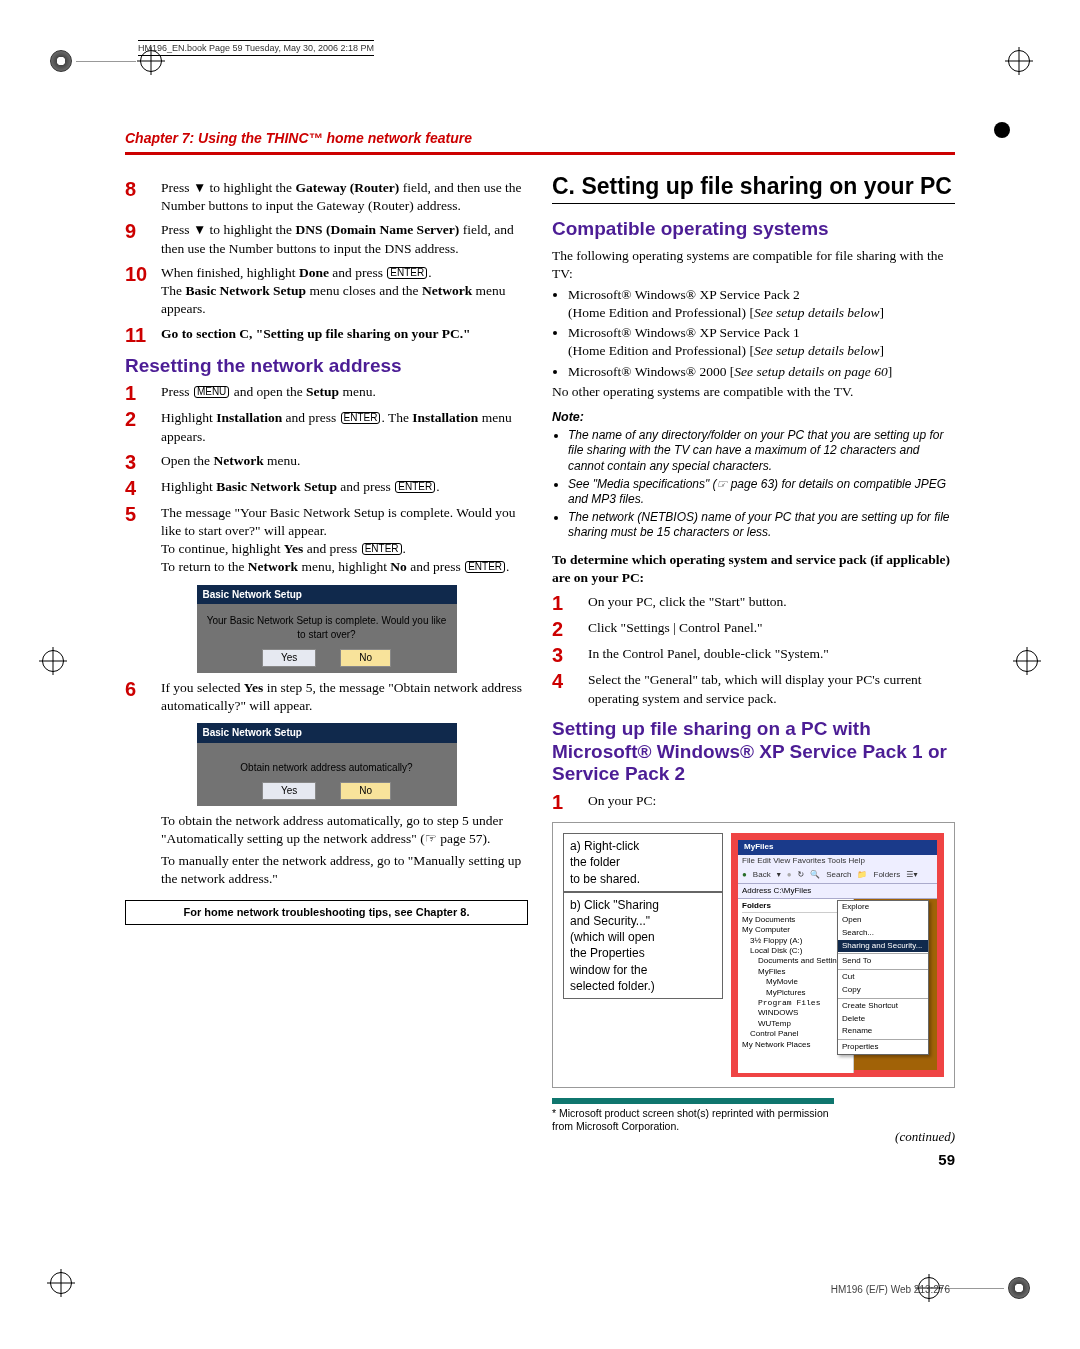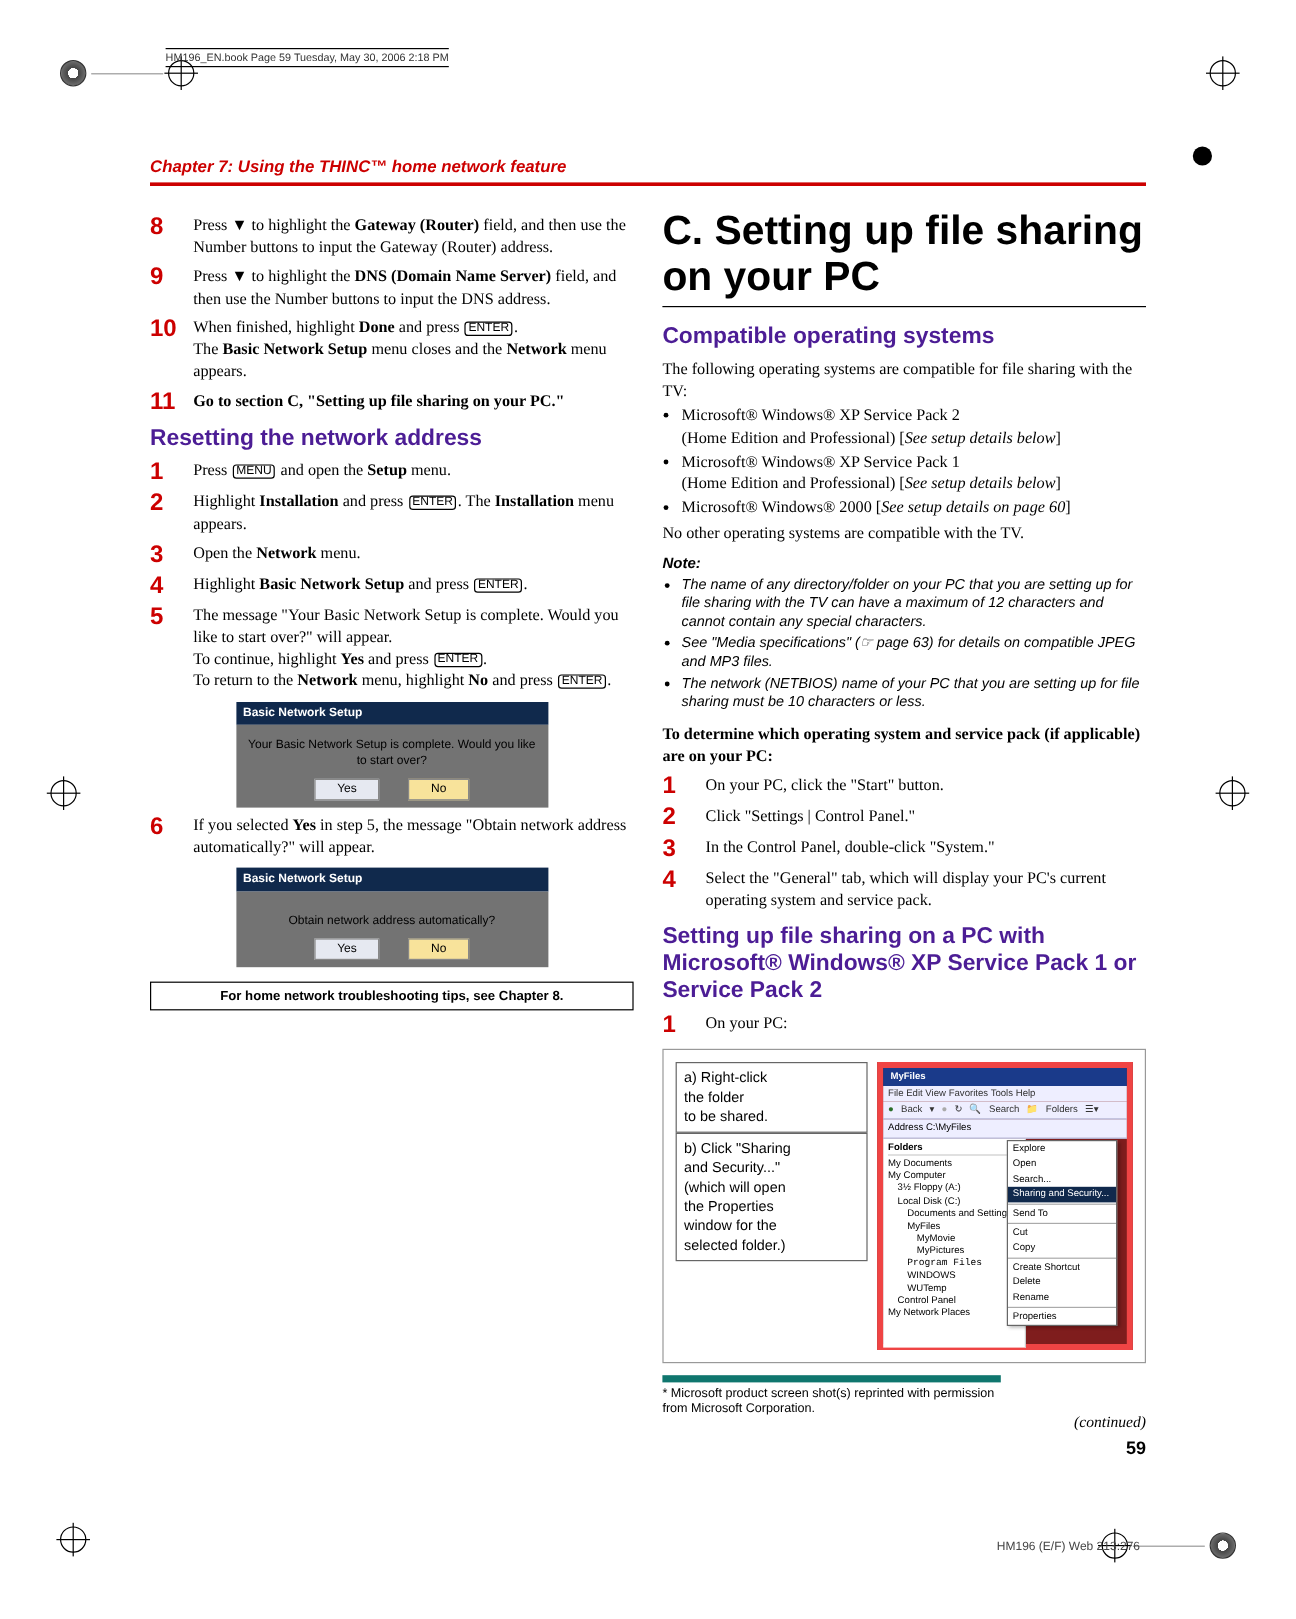--- a/index.html
+++ b/index.html
@@ -59,21 +59,21 @@
     border-bottom: 3px solid #c00;
     padding-bottom:6px;
     margin-bottom:18px;
   }
   .cols { display:flex; gap:24px; }
   .col { flex:1 1 50%; font-size: 13.5px; line-height:1.35; }
   .step { display:flex; gap:10px; margin:6px 0;}
   .stepnum { font-family: Arial Black, Arial, sans-serif; font-weight:900; font-size:20px; color:#c00; min-width:26px; line-height:1;}
   .step .body { flex:1;}
   h1.section-c {
-    font-family: Arial Black, Arial, sans-serif; font-weight:900; font-size:34px; color:#000; margin:0 0 14px 0; line-height:1.15;
+    font-family: Arial Black, Arial, sans-serif; font-weight:900; font-size:23px; color:#000; margin:0 0 14px 0; line-height:1.15;
     border-bottom:1.5px solid #000; padding-bottom:4px;
   }
   h2.red {
     font-family: Arial Black, Arial, sans-serif; font-weight:900; font-size:19px; color:#4c1d95; margin:10px 0 6px 0; line-height:1.2;
   }
   .bold { font-weight:bold; }
   .italic { font-style:italic; }
   .note-head { font-family: Arial, sans-serif;font-weight:bold; font-style:italic; font-size:12.5px; margin-top:8px;}
   .note-body { font-family: Arial, sans-serif; font-style:italic; font-size:12px; line-height:1.3;}
   ul.tight { margin:2px 0 0 16px; padding:0;}
@@ -84,21 +84,21 @@
   .dialog-title { background:#10294c; color:#fff; font-weight:bold; padding:3px 6px;}
   .dialog-body { background:#737373; padding:6px; text-align:center;}
   .dialog-msg { margin:4px 0 8px 0;}
   .dialog-btns { display:flex; justify-content:center; gap:24px;}
   .dialog-btn { background:#e6e9f1; border:1px solid #888; padding:1px 18px; font-size:10px;}
   .dialog-btn.sel { background:#f8e39b;}
   .tip-box { border:1px solid #000; padding:4px 6px; font-family:Arial,sans-serif; font-weight:bold; font-size:11px; text-align:center; margin-top:12px;}
   .screenshot-box { border:1px solid #999; padding:10px; margin:10px 0; display:flex; gap:8px; font-family:Arial,sans-serif;}
   .callouts { font-size:12px; line-height:1.35; width:42%; display:flex; flex-direction:column; }
   .callouts .co { border:1px solid #666; padding:4px 6px;}
-  .explorer { flex:1; background:#7f1d1d; border:5px solid #ef4444; position:relative; height:230px; font-size:8px;}
+  .explorer { flex:1; background:#a16207; border:7px solid #ef4444; position:relative; height:230px; font-size:8px;}
   .explorer .titlebar{ background:#1a3a8a;color:#fff;padding:2px 6px; font-weight:bold;}
   .explorer .menubar{ background:#eef; padding:1px 4px; color:#333;}
   .explorer .toolbar{ background:#eef;border-bottom:1px solid #aac; padding:2px 4px;color:#333;display:flex;gap:6px;align-items:center;}
   .explorer .addr{background:#eef;border-bottom:1px solid #aac;padding:2px 4px;}
   .explorer .body{display:flex;height:calc(100% - 56px);}
   .explorer .tree{width:54%;background:#fff;border-right:1px solid #ccc;padding:2px 4px;line-height:1.3;font-size:8px;overflow:hidden;}
   .explorer .ctx{position:absolute; right:8px; top:60px; width:90px; background:#fff;border:1px solid #666; box-shadow:2px 2px 3px rgba(0,0,0,.3);font-size:8px;}
   .explorer .ctx div{padding:1px 4px;white-space:nowrap;}
   .explorer .ctx .hl{background:#10294c;color:#fff;}
   .explorer .ctx hr{margin:1px 0;border:none;border-top:1px solid #aaa;}
@@ -217,40 +217,44 @@
           <div class="dialog-title">Basic Network Setup</div>
           <div class="dialog-body" style="padding-top:14px;">
             <div class="dialog-msg">Obtain network address automatically?</div>
             <div class="dialog-btns">
               <span class="dialog-btn">Yes</span>
               <span class="dialog-btn sel">No</span>
             </div>
           </div>
         </div>
 
+        <div style="margin-left:36px;">
+          <div>To obtain the network address automatically, go to step 5 under "Automatically setting up the network address" (☞ page 57).</div>
+          <div style="margin-top:4px;">To manually enter the network address, go to "Manually setting up the network address."</div>
+        </div>
 
         <div class="tip-box">For home network troubleshooting tips, see Chapter 8.</div>
       </div>
 
       <div class="col">
         <h1 class="section-c">C. Setting up file sharing on your PC</h1>
         <h2 class="red">Compatible operating systems</h2>
         <div>The following operating systems are compatible for file sharing with the TV:</div>
         <ul class="tight">
           <li><span>Microsoft® Windows® XP Service Pack 2</span><br><span>(Home Edition and Professional) [</span><span class="italic">See setup details below</span><span>]</span></li>
           <li><span>Microsoft® Windows® XP Service Pack 1</span><br><span>(Home Edition and Professional) [</span><span class="italic">See setup details below</span><span>]</span></li>
           <li><span>Microsoft® Windows® 2000 [</span><span class="italic">See setup details on page 60</span><span>]</span></li>
         </ul>
         <div>No other operating systems are compatible with the TV.</div>
 
         <div class="note-head">Note:</div>
         <ul class="tight note-body">
           <li>The name of any directory/folder on your PC that you are setting up for file sharing with the TV can have a maximum of 12 characters and cannot contain any special characters.</li>
           <li>See "Media specifications" (☞ page 63) for details on compatible JPEG and MP3 files.</li>
-          <li>The network (NETBIOS) name of your PC that you are setting up for file sharing must be 10 characters or less.</li>
+          <li>The network (NETBIOS) name of your PC that you are setting up for file sharing must be 15 characters or less.</li>
         </ul>
 
         <div class="bold" style="margin-top:10px;">To determine which operating system and service pack (if applicable) are on your PC:</div>
 
         <div class="step">
             <div class="stepnum">1</div>
             <div class="body">On your PC, click the "Start" button.</div>
           </div>
         <div class="step">
             <div class="stepnum">2</div>

